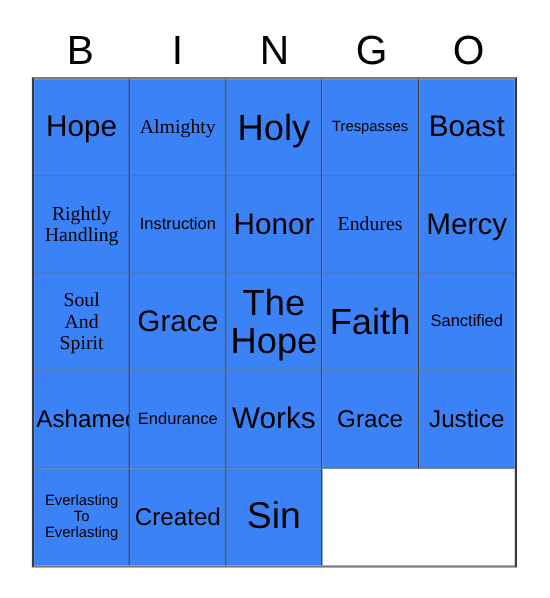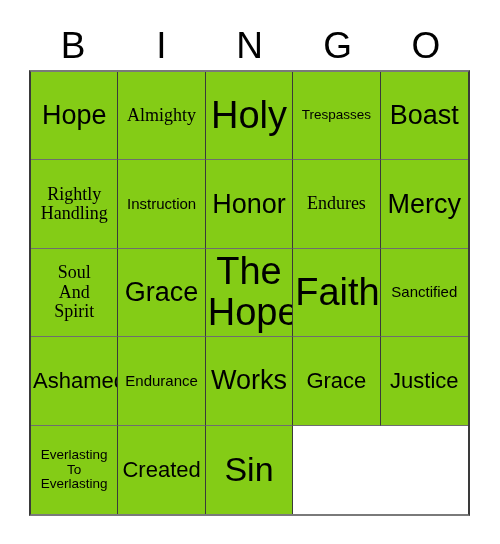--- a/index.html
+++ b/index.html
@@ -64,36 +64,36 @@
   .bingo-cell {
     border-right: 1px solid #3a3a3a;
     border-bottom: 1px solid #6e6e6e;
     box-sizing: border-box;
     display: flex;
     align-items: center;
     justify-content: center;
     text-align: center;
     padding: 1px 2px;
     overflow: hidden;
-    background: #84cc16;
+    background: #3b82f6;
   }
   .bingo-cell:nth-child(5n) { border-right: none; }
   .bingo-cell:nth-child(n+21) { border-bottom: none; }
 
   .cell-text {
     display: block;
     width: 100%;
     line-height: 1.08;
     white-space: pre-line;
     color: #000000;
   }
 
   
   .fs-xxl .cell-text { font-size: 34px; }
-  .fs-xl  .cell-text { font-size: 38px; text-align: center; }
+  .fs-xl  .cell-text { font-size: 33px; text-align: center; }
   .fs-lg  .cell-text { font-size: 27px; }
   .fs-md  .cell-text { font-size: 22px; }
   .fs-sm  .cell-text { font-size: 18px; font-family: Liberation Serif, serif; }
   .fs-xs  .cell-text { font-size: 15px; }
   .fs-xxs .cell-text { font-size: 13.5px; }
 </style>
 </head>
 <body>
 
 <div id="bingo-card">

